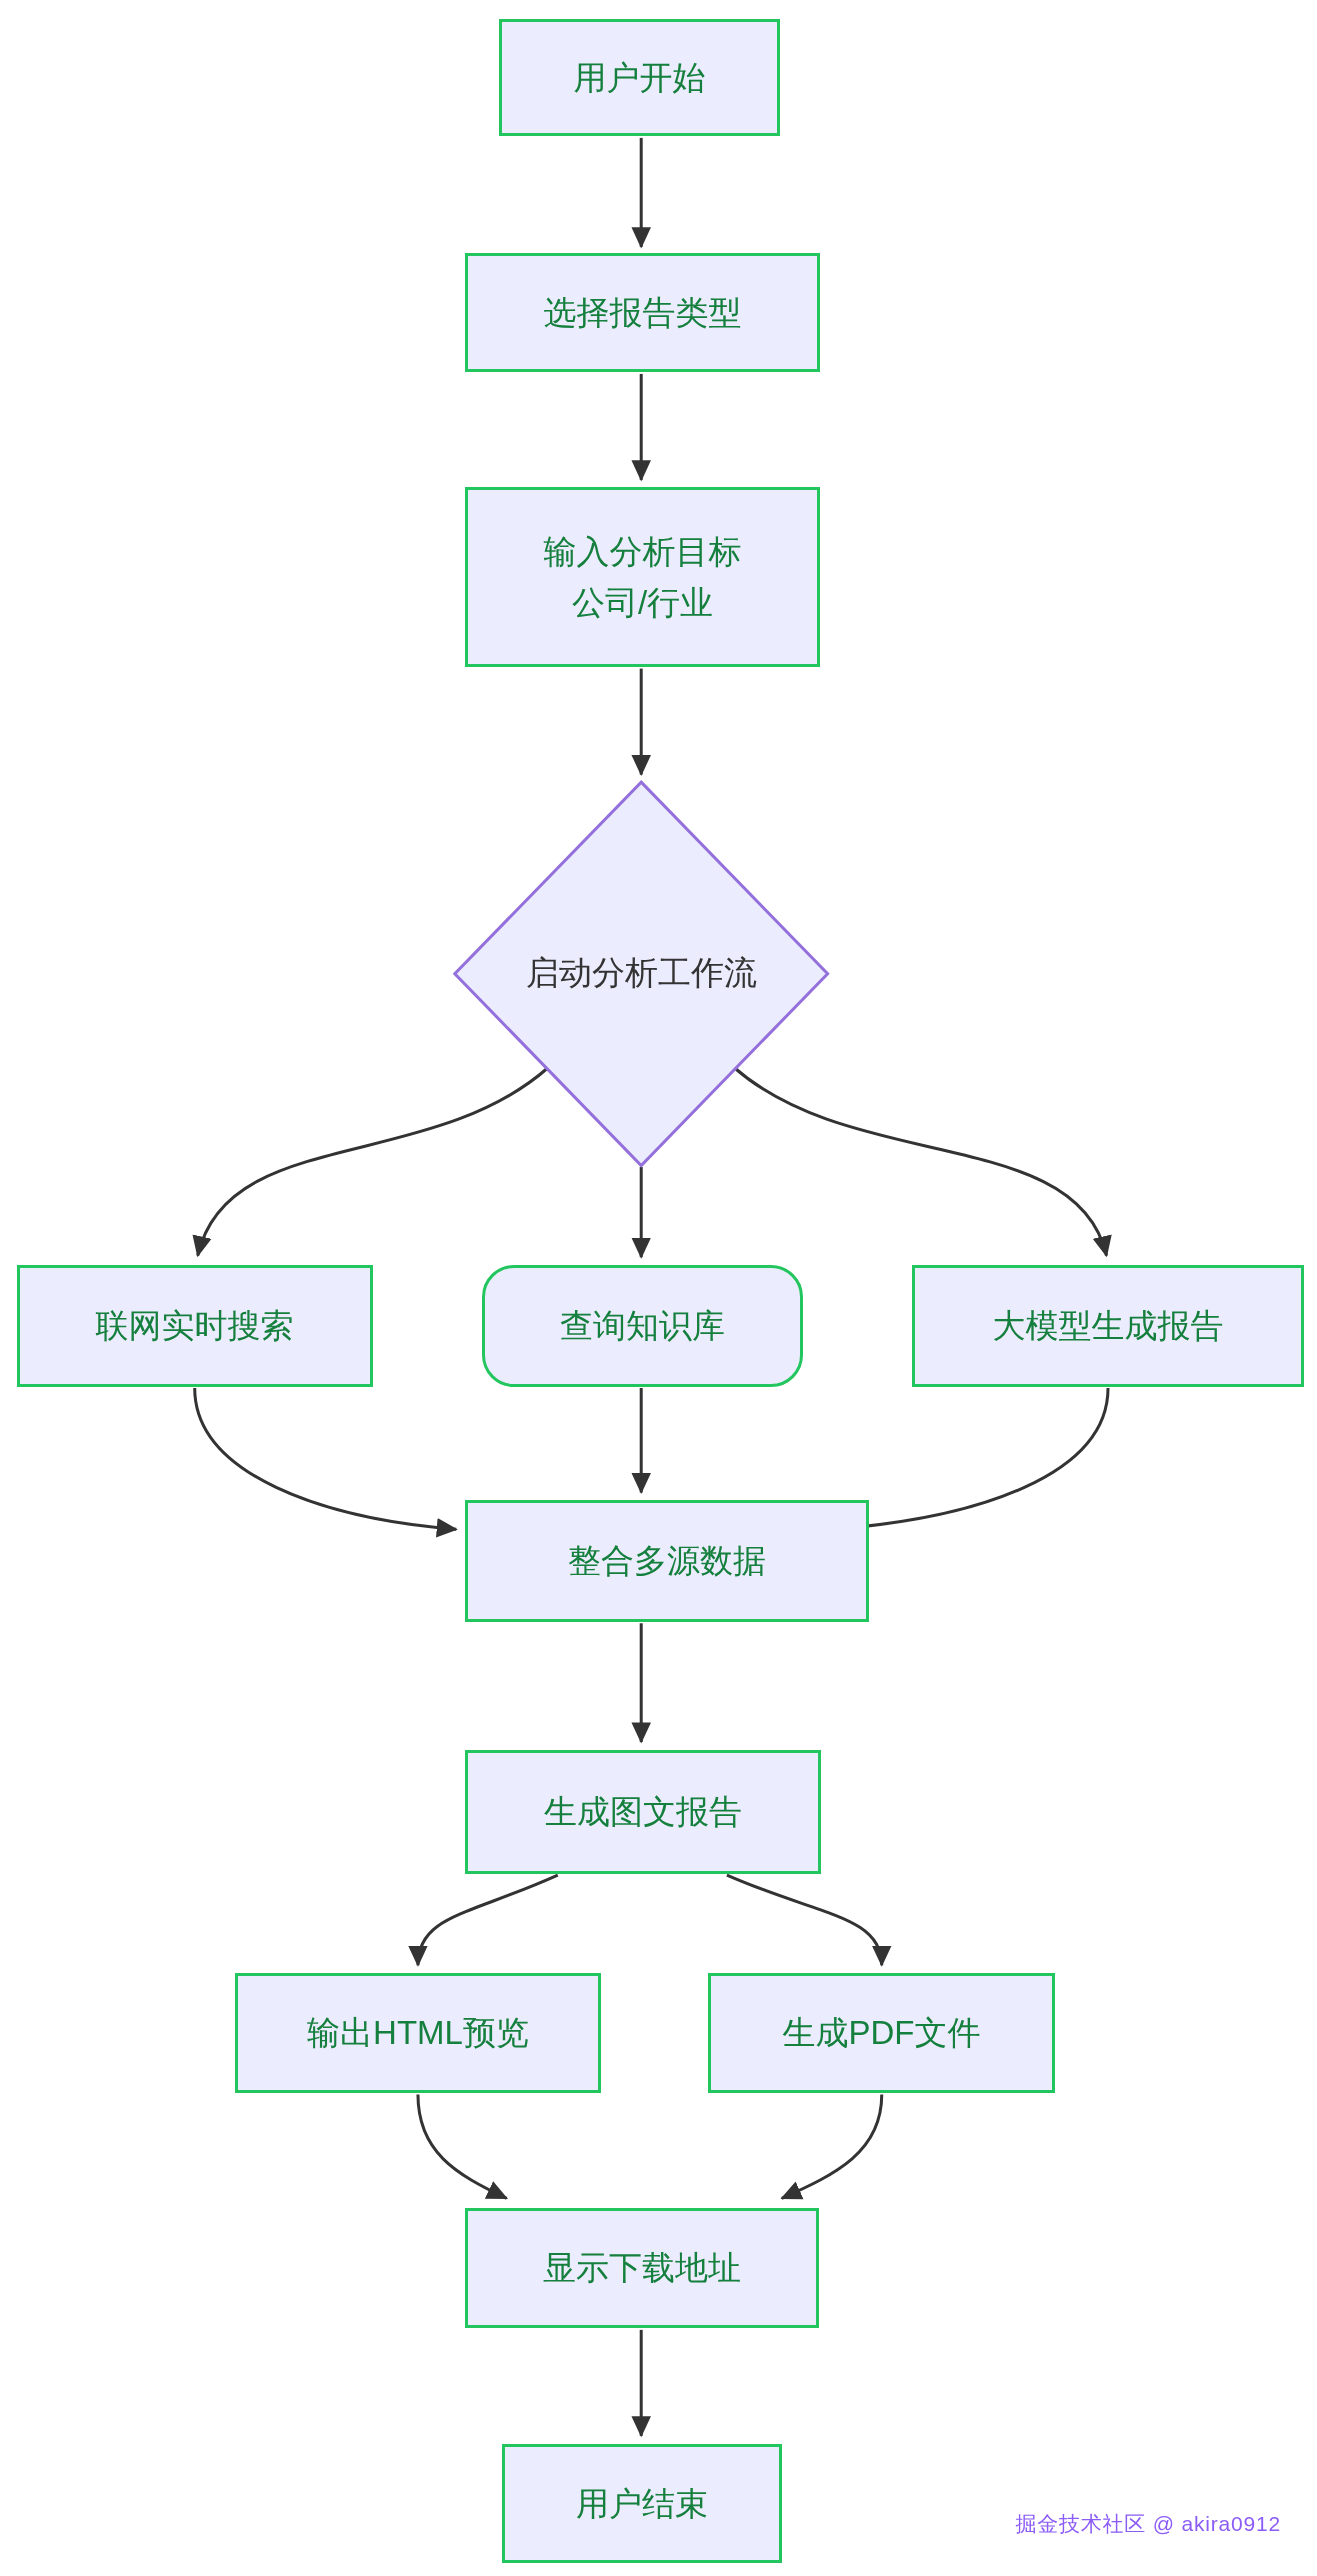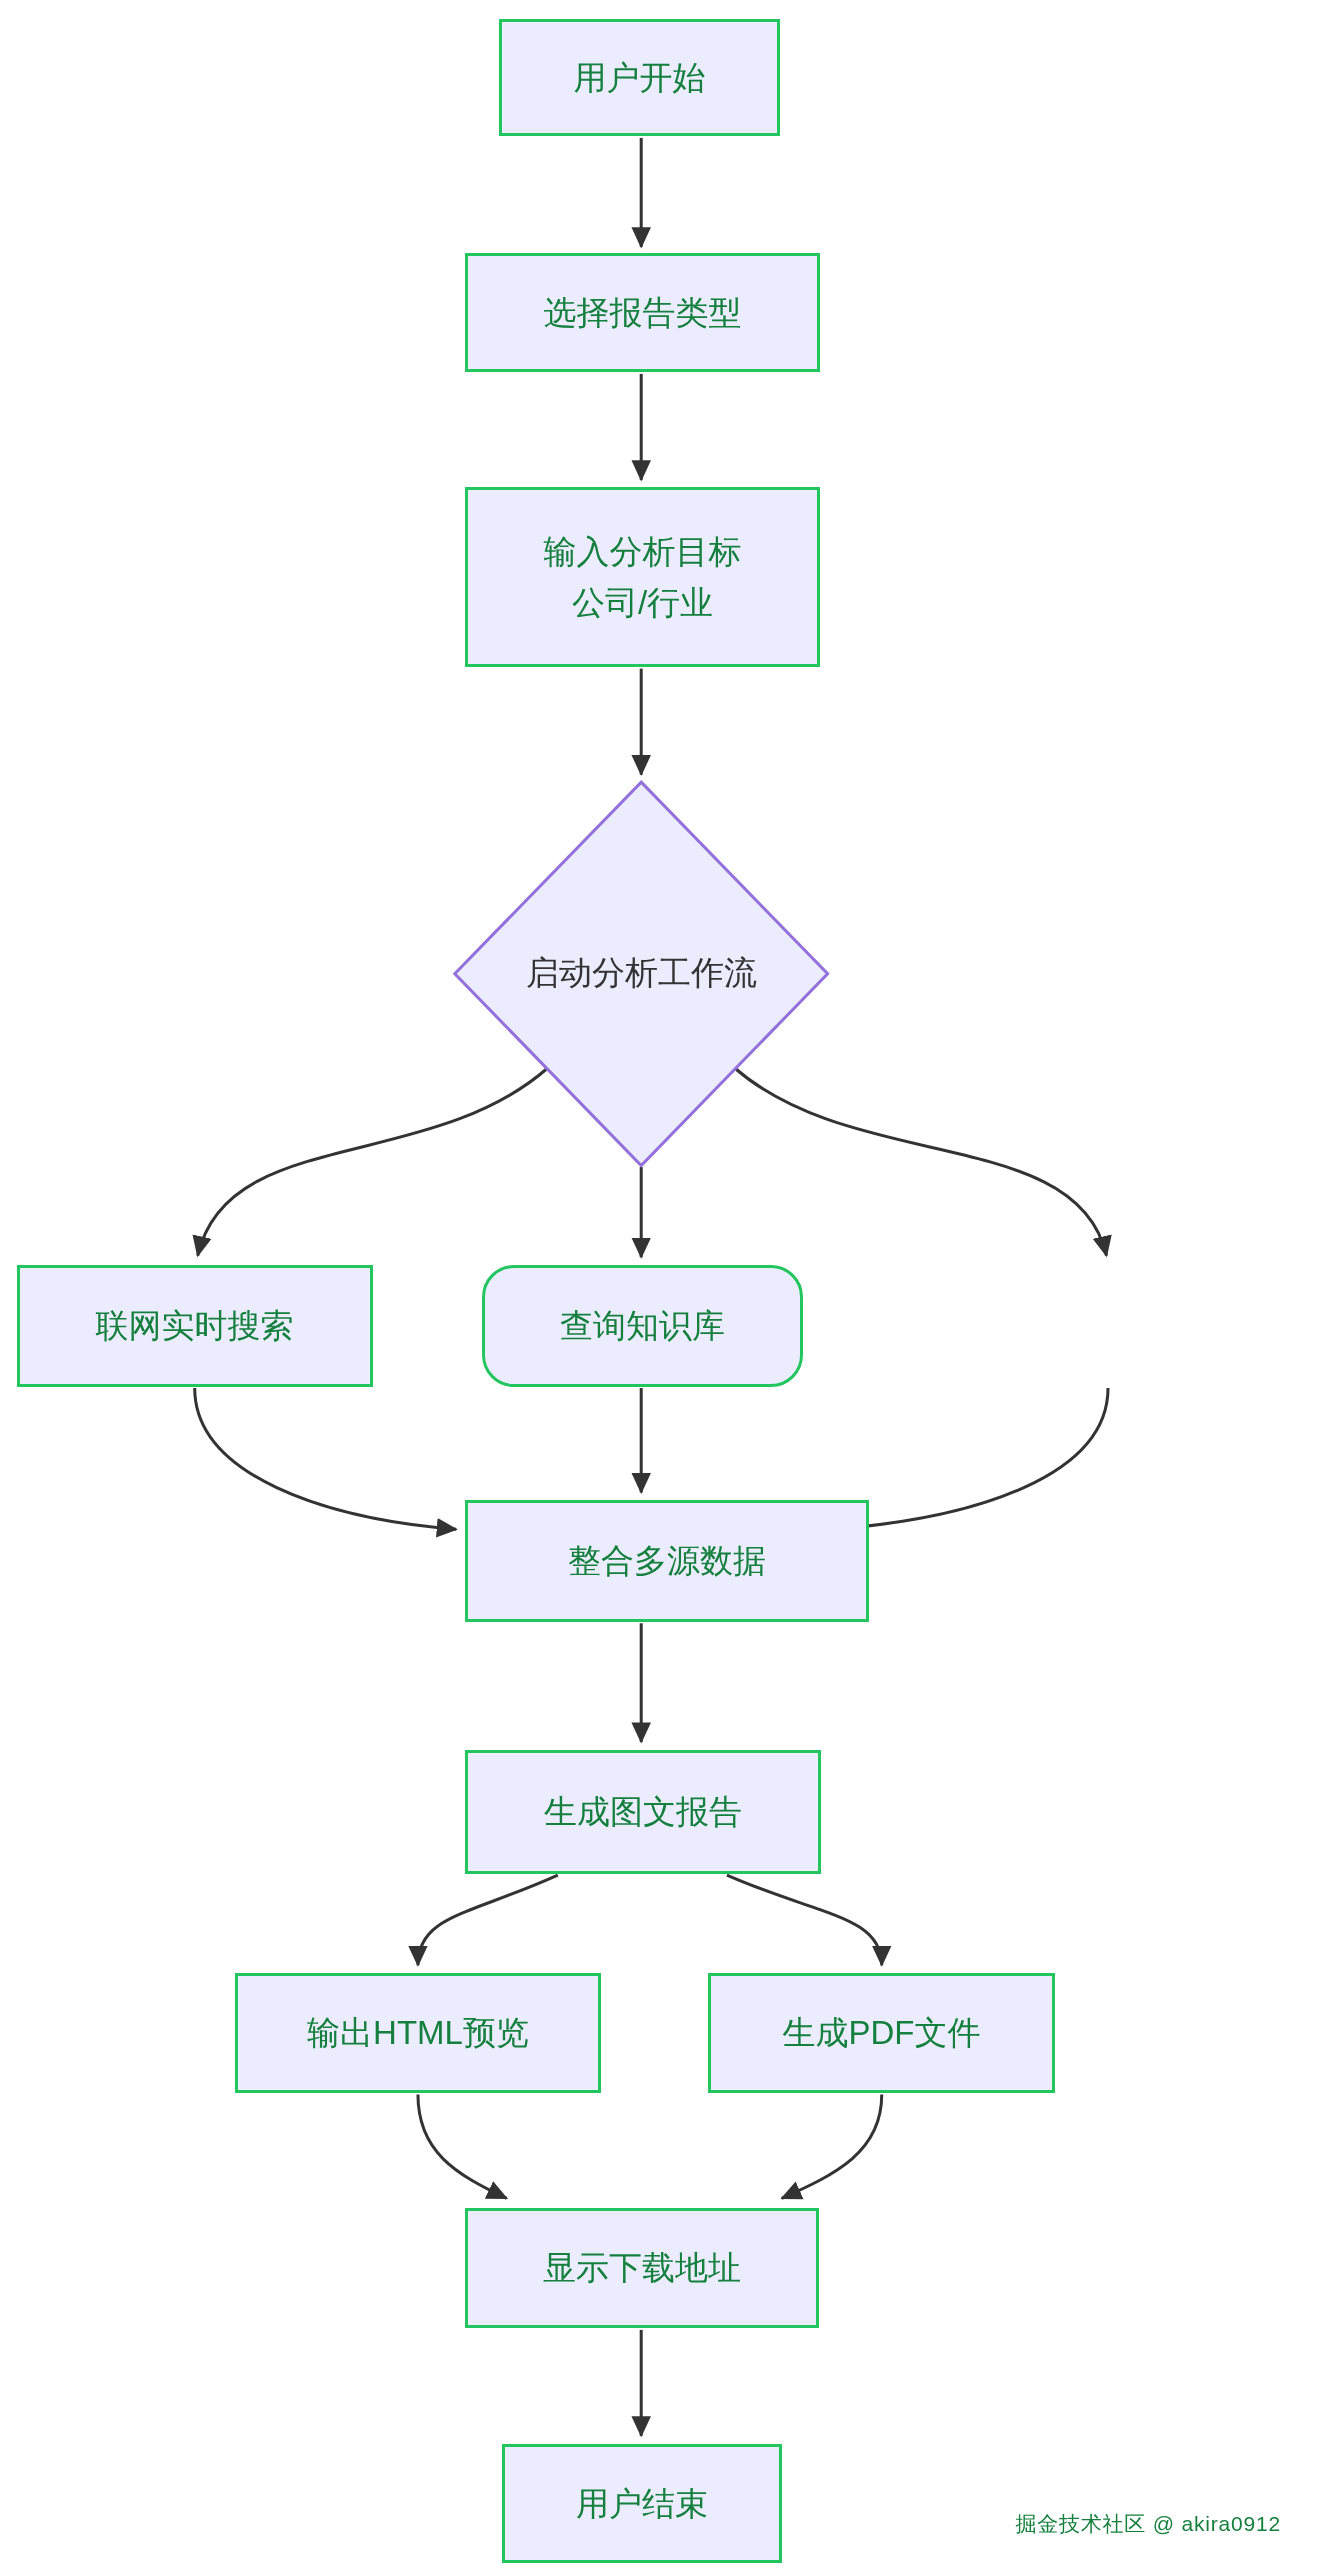--- a/index.html
+++ b/index.html
@@ -47,21 +47,21 @@
     text-align: center;
     z-index: 2;
     background: transparent;
     border: none;
   }
   .watermark {
     position: absolute;
     right: 36px;
     top: 2510px;
     font-size: 21px;
-    color: #15803d;
+    color: #8b5cf6;
     text-shadow: 1.5px 1.5px 0 #ffffff;
     z-index: 3;
     letter-spacing: 0.8px;
   }
 </style>
 </head>
 <body>
 
 <div id="canvas">
 
@@ -115,20 +115,23 @@
   </div>
 
   <div class="node" style="left:16.5px; top:1265px; width:356px; height:122px;">
     <span>联网实时搜索</span>
   </div>
 
   <div class="node" style="left:482px; top:1265px; width:321px; height:122px;border-radius:32px;">
     <span>查询知识库</span>
   </div>
 
+  <div class="node" style="left:912px; top:1265px; width:392px; height:122px;">
+    <span>大模型生成报告</span>
+  </div>
 
   <div class="node" style="left:465px; top:1500px; width:404px; height:122px;">
     <span>整合多源数据</span>
   </div>
 
   <div class="node" style="left:465px; top:1750px; width:356px; height:124px;">
     <span>生成图文报告</span>
   </div>
 
   <div class="node" style="left:235px; top:1973px; width:366px; height:120px;">

